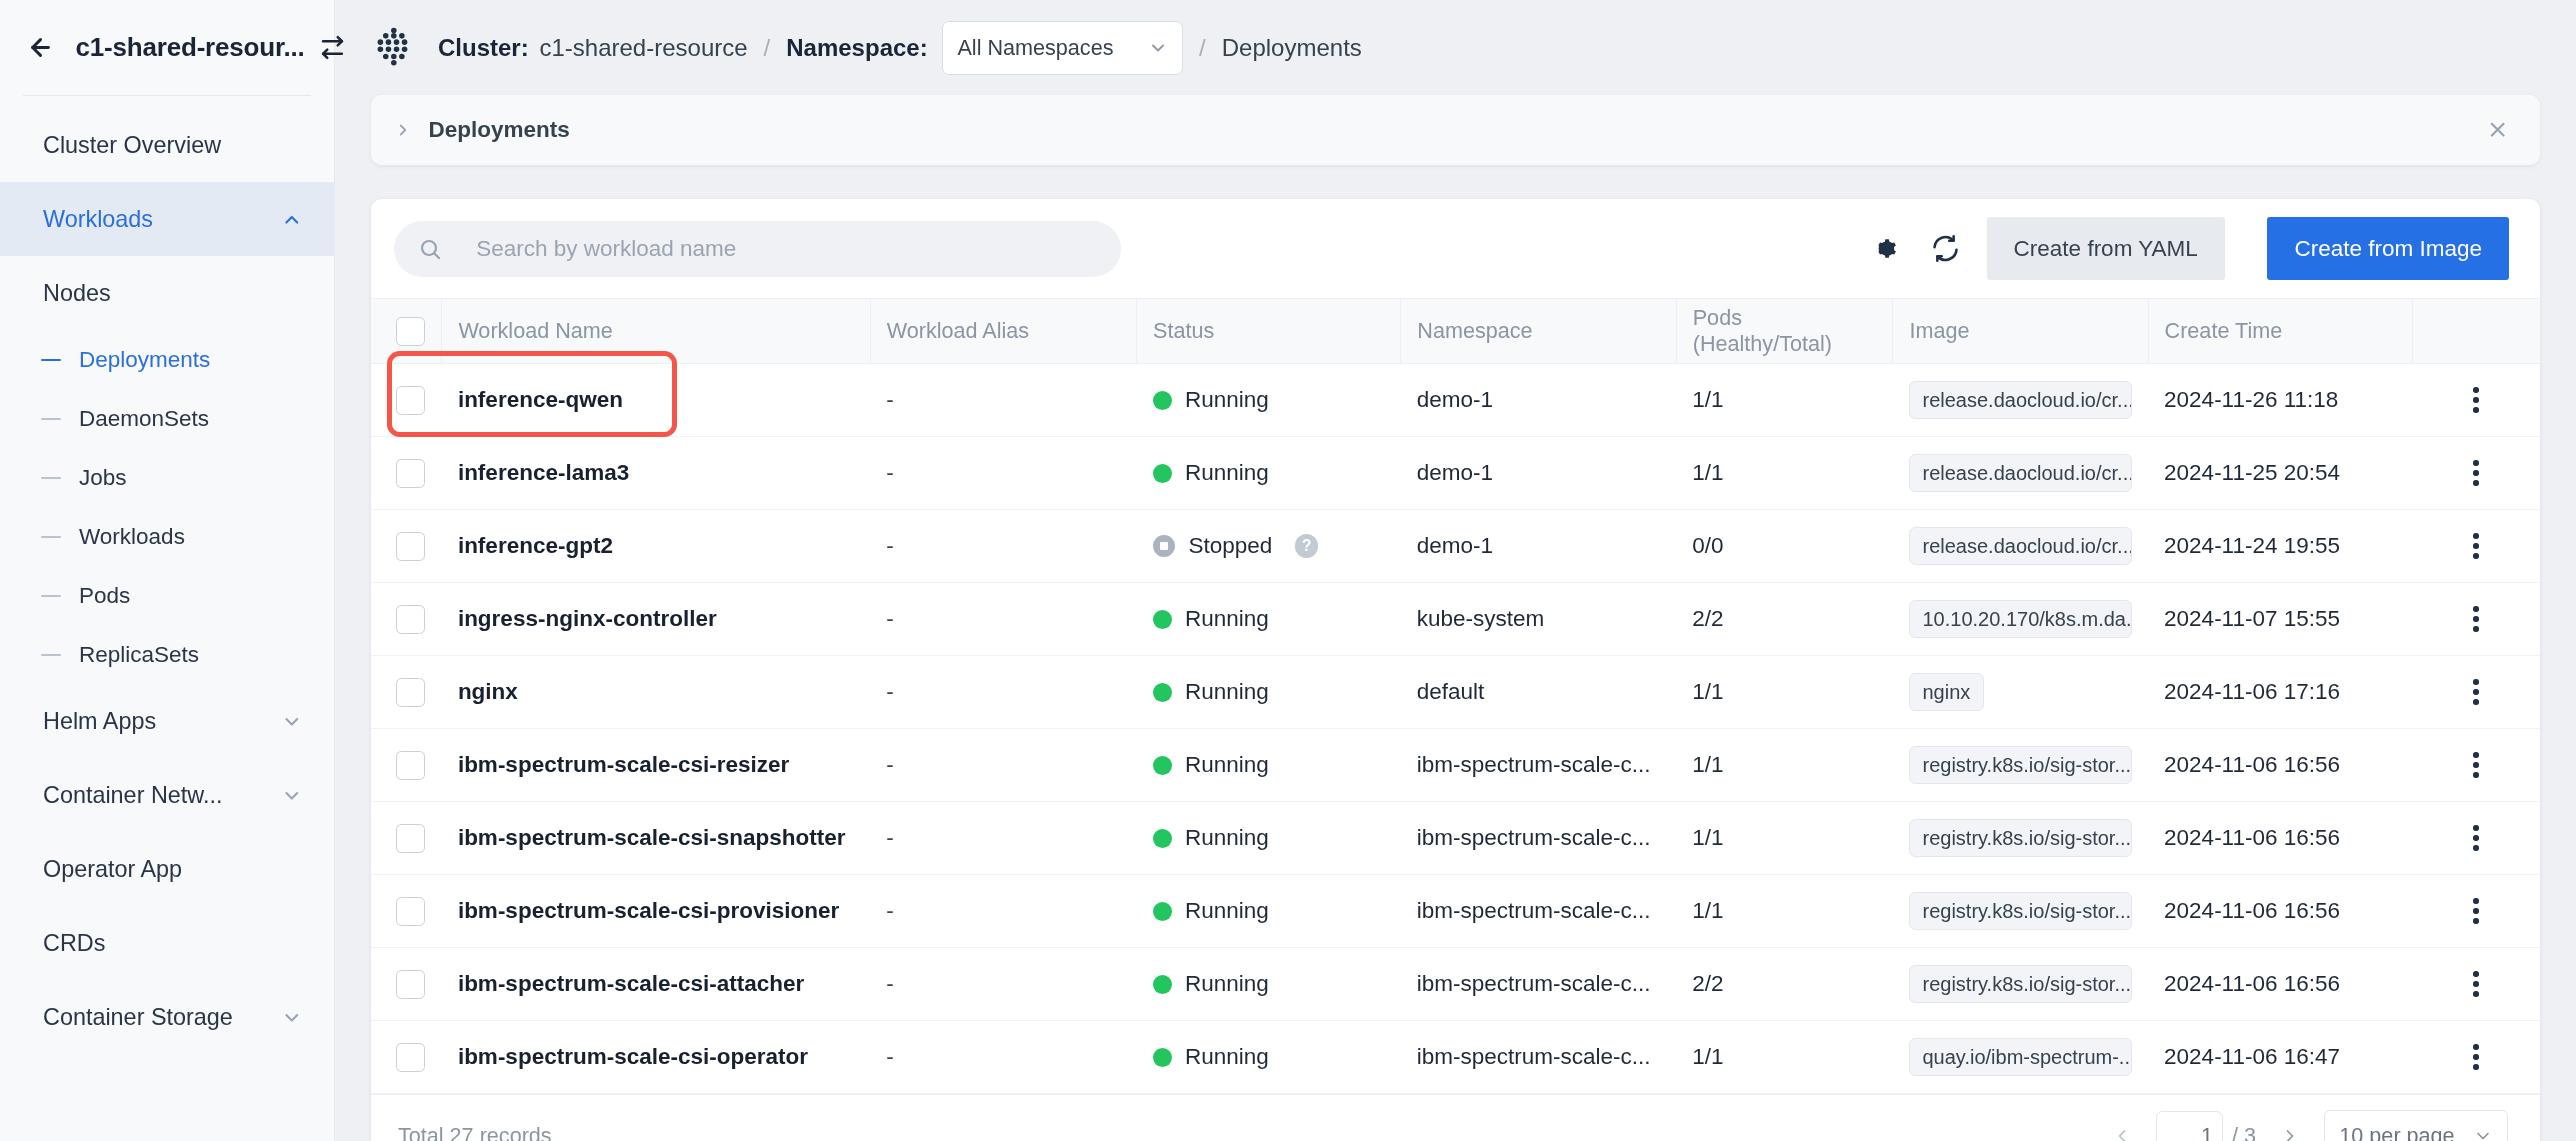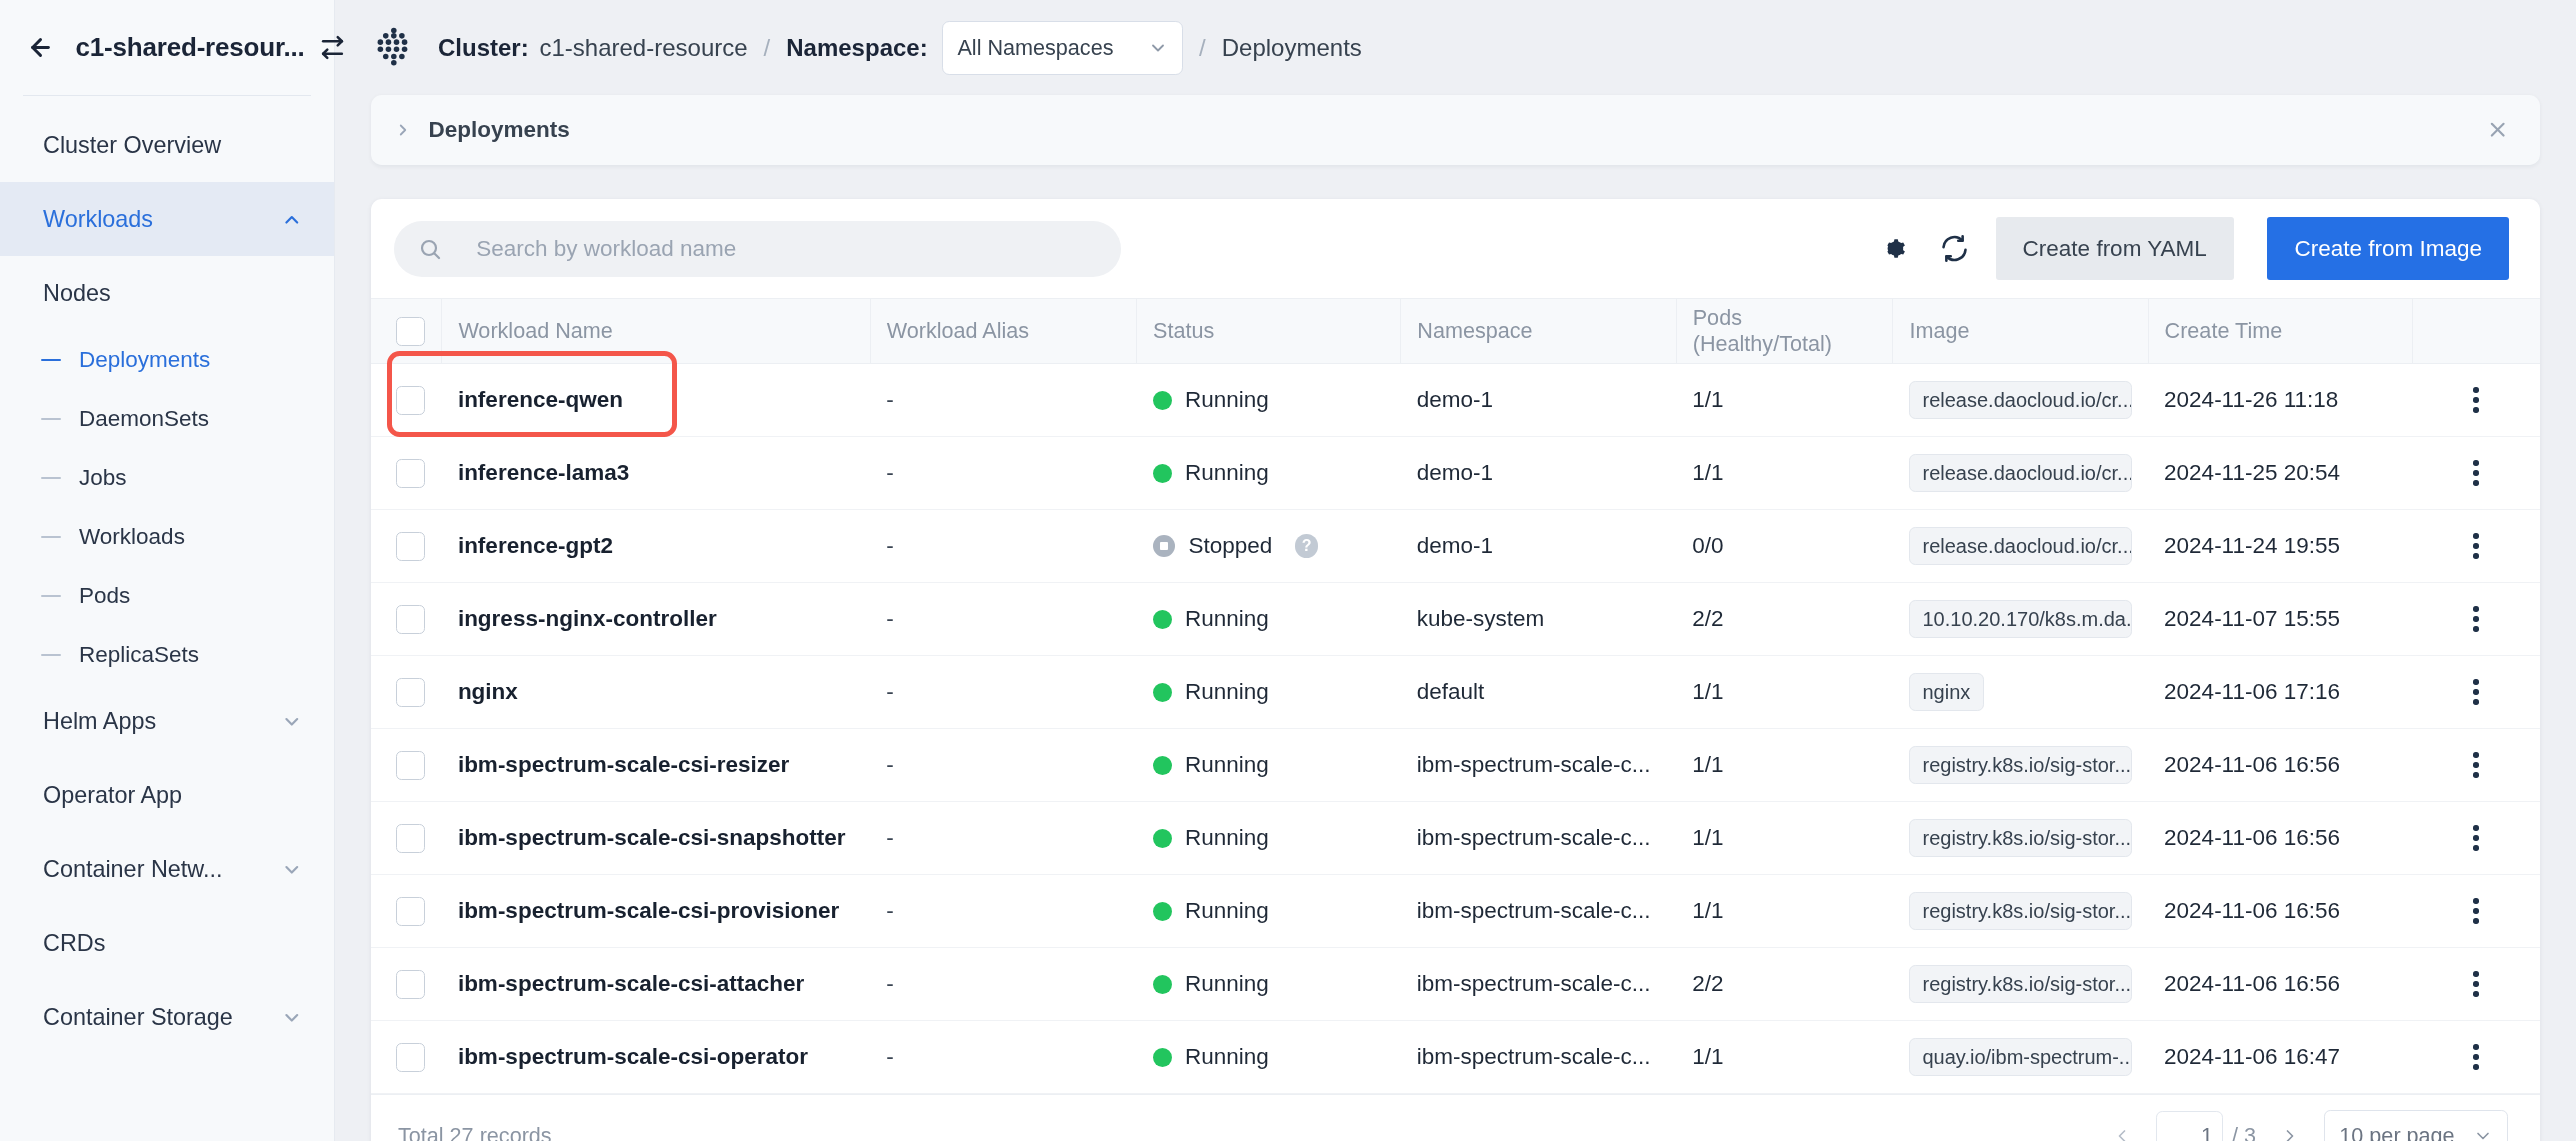--- a/index.html
+++ b/index.html
@@ -132,21 +132,21 @@
   .icon-btn {
     width: 40px; height: 40px; display: flex; align-items: center;
     justify-content: center; color: #1f3047; cursor: pointer;
   }
   .icon-btn svg { width: 31px; height: 31px; }
   .btn {
     height: 63px; border-radius: 3px; display: flex; align-items: center;
     padding: 0 27px; font-size: 22.5px; cursor: pointer; white-space: nowrap;
   }
   .btn-sec { background: #e7eaee; color: #37424f; }
-  .btn-pri { background: #2570e5; color: #fff; margin-left: 12px; }
+  .btn-pri { background: #2570e5; color: #fff; margin-left: 21px; }
 
   
   .tbl { width: 100%; border-collapse: collapse; table-layout: fixed; }
   .tbl thead th {
     background: #f7f9fb; height: 65px;
     font-size: 21.6px; font-weight: 400; color: #8b95a3;
     text-align: left; padding: 0 16px;
     border-top: 0.9px solid #eceff3; border-bottom: 0.9px solid #eceff3;
     border-right: 0.9px solid #eceff3;
     vertical-align: middle;
@@ -299,29 +299,29 @@
 
       <div class="sb-item">
         <span>Helm Apps</span>
         <span class="chev">
           <svg viewBox="0 0 24 24" fill="none" stroke="currentColor" stroke-width="2.4" stroke-linecap="round" stroke-linejoin="round">
               <path d="M6 9l6 6 6-6"></path>
             </svg>
         </span>
       </div>
       <div class="sb-item">
-        <span>Operator App</span>
-      </div>
-      <div class="sb-item">
         <span>Container Netw...</span>
         <span class="chev">
           <svg viewBox="0 0 24 24" fill="none" stroke="currentColor" stroke-width="2.4" stroke-linecap="round" stroke-linejoin="round">
               <path d="M6 9l6 6 6-6"></path>
             </svg>
         </span>
+      </div>
+      <div class="sb-item">
+        <span>Operator App</span>
       </div>
       <div class="sb-item">
         <span>CRDs</span>
       </div>
       <div class="sb-item">
         <span>Container Storage</span>
         <span class="chev">
           <svg viewBox="0 0 24 24" fill="none" stroke="currentColor" stroke-width="2.4" stroke-linecap="round" stroke-linejoin="round">
               <path d="M6 9l6 6 6-6"></path>
             </svg>

